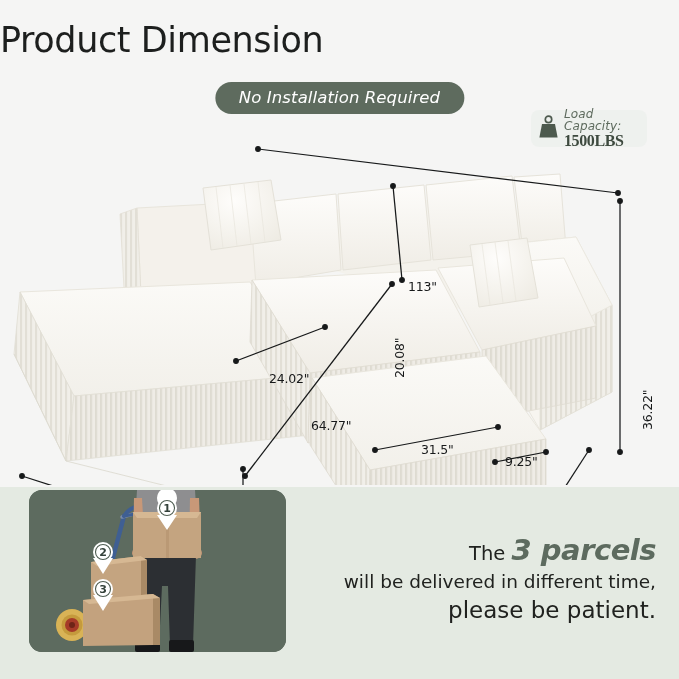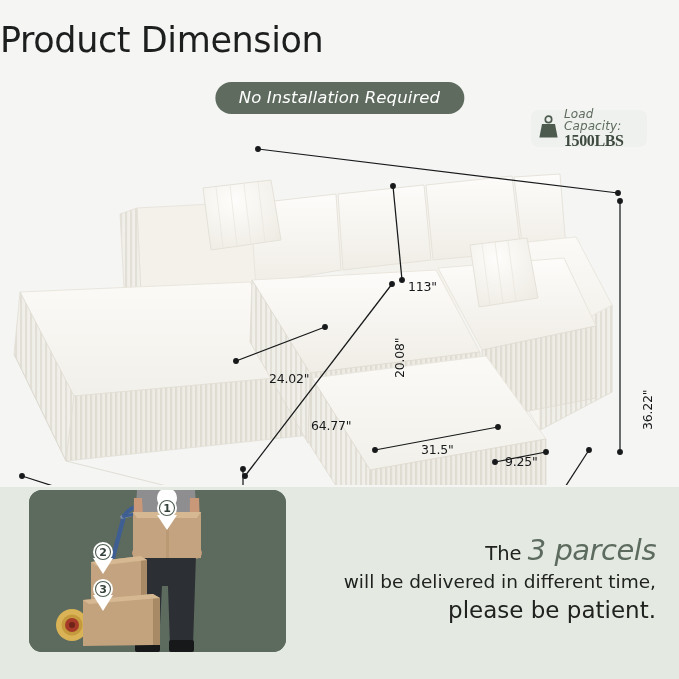--- a/index.html
+++ b/index.html
@@ -134,21 +134,21 @@
     color: #20221f;
     font-family: "DejaVu Sans", sans-serif;
   }
   #parcel-text .line1 {
     font-size: 19.5px;
     line-height: 1.05;
     white-space: nowrap;
   }
   #parcel-text .line1 .hl {
     font-size: 29px;
-    font-weight: 400;
+    font-weight: 700;
     font-style: italic;
     color: #5d6b5f;
     letter-spacing: -0.5px;
   }
   #parcel-text .line2 {
     font-size: 18.5px;
     line-height: 1.42;
     margin-top: 4px;
   }
   #parcel-text .line3 {

